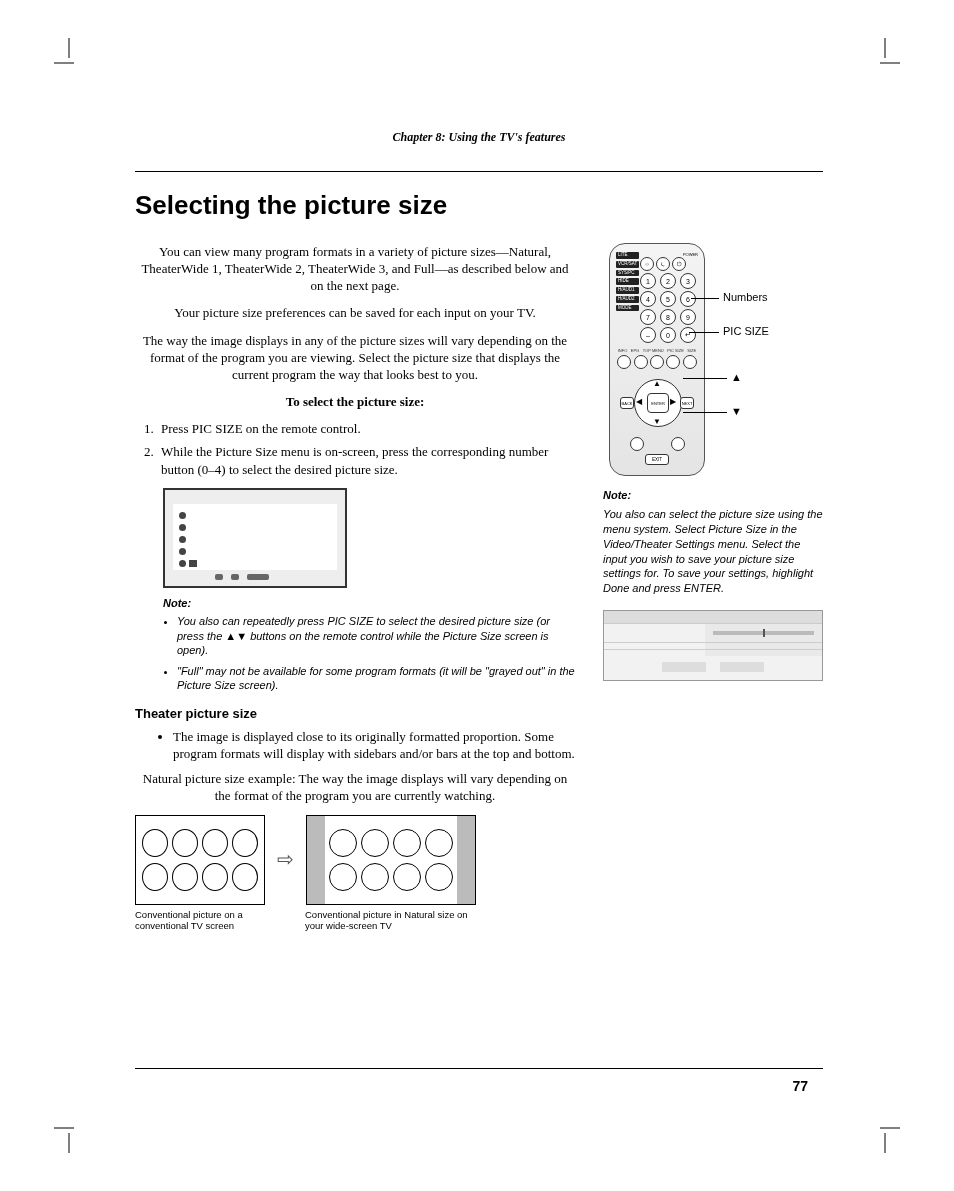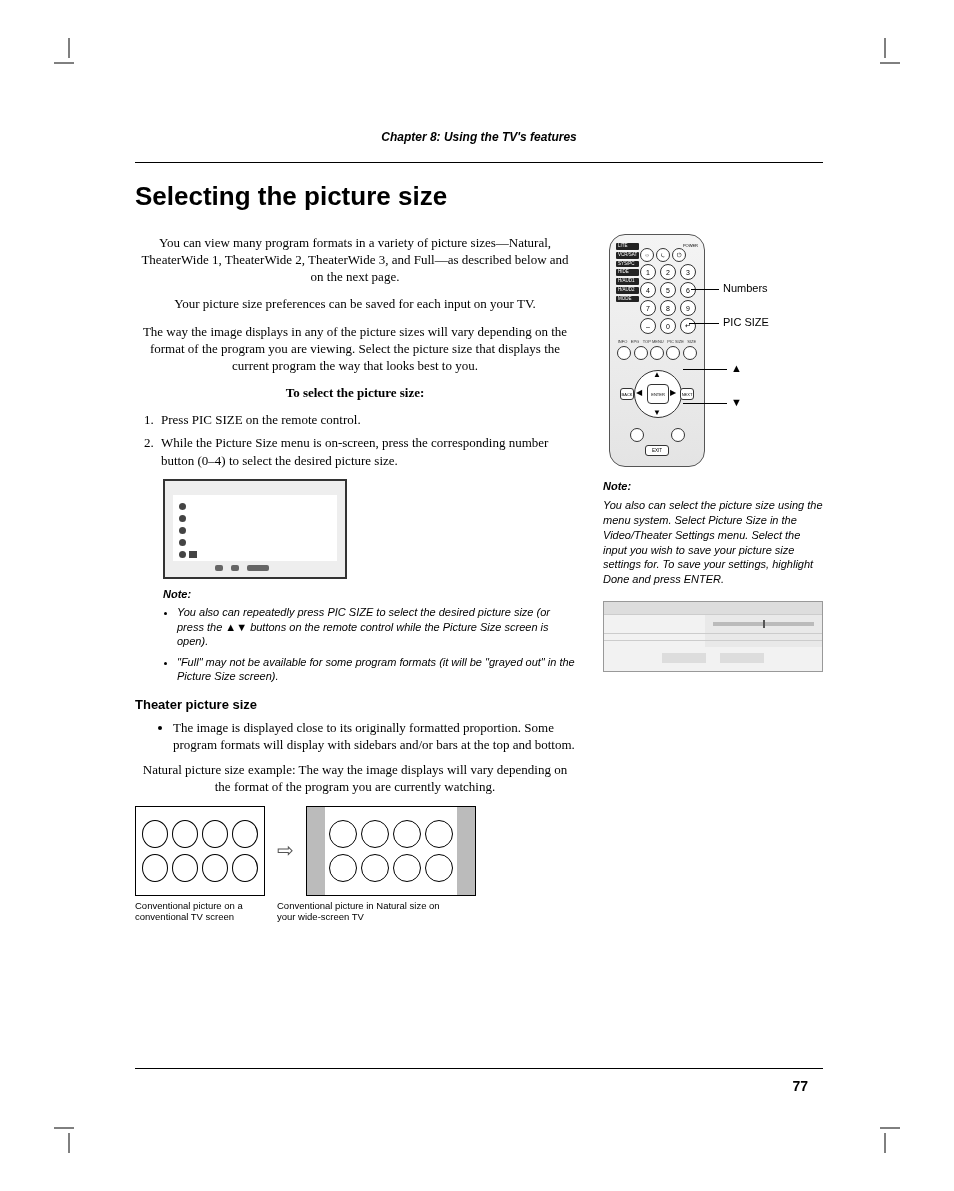--- a/index.html
+++ b/index.html
@@ -17,25 +17,25 @@
   .reg svg { display:block; }
 
   .page {
     position: absolute;
     left: 135px;
     top: 130px;
     width: 688px;
   }
   .chapter {
     text-align: center;
-    font-family: Liberation Sans, sans-serif;
+    font-family: Liberation Serif, serif;
     font-style: italic;
     font-weight: bold;
     font-size: 12px;
-    margin-bottom: 18px;
+    margin-bottom: 26px;
   }
   hr.rule {
     border: none;
     border-top: 1px solid #000;
     margin: 0;
   }
   h1.title {
     font-family: Arial, Helvetica, sans-serif;
     font-weight: bold;
     font-size: 26px;
@@ -131,21 +131,21 @@
   .tv.b { width: 170px; height: 90px; position: relative; }
   .tv.b .sidebar { position:absolute; top:0; bottom:0; width:18px; background:#bbb; }
   .tv.b .sidebar.l { left:0; }
   .tv.b .sidebar.r { right:0; }
   .circrow { display:flex; justify-content:center; gap:4px; }
   .circ { width:26px; height:26px; border:1.2px solid #000; border-radius:50%; }
   .tv.a .circ { width:26px; height:26px; }
   .tv.b .circ { width:26px; height:26px; }
   .tv .circrow + .circrow { margin-top:6px; }
   .arrow-icon { font-size: 20px; color:#555; }
-  .captions { display:flex; gap:12px; margin-top:4px; }
+  .captions { display:flex; gap:40px; margin-top:4px; }
   .cap {
     font-family: Arial, Helvetica, sans-serif;
     font-size: 9.5px;
     line-height: 1.2;
   }
   .cap.a { width: 130px; }
   .cap.b { width: 180px; }
 
   
   .remote-wrap { position: relative; height: 220px; }

